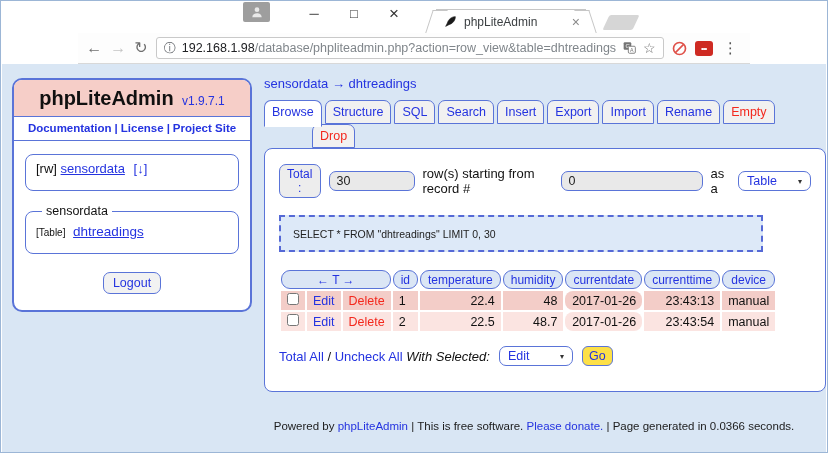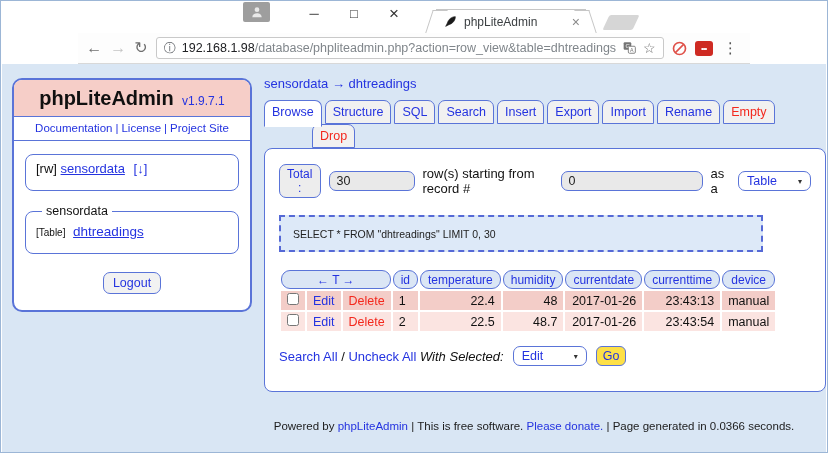--- a/index.html
+++ b/index.html
@@ -38,21 +38,21 @@
   .ext-red { width:18px; height:15px; background:#ce2a22; border-radius:3px; color:#fff; font-size:8px; line-height:15px; text-align:center; letter-spacing:-1px; flex:none; }
   .menu-glyph { font-size:15px; color:#555; padding:0 2px; }
 
   
   .page { flex:1; background:#d9e6f4; position:relative; overflow:hidden; }
 
   .sidebar { position:absolute; left:10px; top:14px; width:240px; background:#fff; border:2px solid #5a74d8; border-radius:10px; padding-bottom:16px; }
   .sb-header { background:#f6cec8; border-bottom:1px solid #5a74d8; border-radius:8px 8px 0 0; text-align:center; padding:7px 4px 6px; }
   .sb-title { font-size:20px; font-weight:bold; color:#101010; }
   .sb-version { font-size:12px; color:#2433e0; margin-left:4px; }
-  .sb-links { text-align:center; padding:5px 2px 6px; border-bottom:1px solid #5a74d8; font-size:11.5px; font-weight:normal; color:#2433e0; }
+  .sb-links { text-align:center; padding:5px 2px 6px; border-bottom:1px solid #5a74d8; font-size:11.5px; font-weight:bold; color:#2433e0; }
   .sb-links a { color:#2433e0; text-decoration:none; }
   .sb-sep { color:#2433e0; padding:0 3px; }
   fieldset { margin:13px 11px 0; border:1.5px solid #5a74d8; border-radius:8px; padding:6px 10px 14px; font-size:13px; color:#111; }
   legend { font-size:12.5px; padding:0 4px; margin-left:6px; color:#111; }
   legend.bold { font-weight:bold; }
   .db-link, .tbl-link { color:#2433e0; }
   .dl-link { color:#2433e0; text-decoration:none; margin-left:5px; }
   .tbl-prefix { font-size:10px; color:#111; margin-right:4px; }
   .tbl-link { font-size:13.5px; }
   .logout-btn { display:block; margin:18px auto 0; background:#f2f2f2; border:1.5px solid #5a74d8; border-radius:7px; color:#2433e0; font-size:12.5px; padding:3px 9px; font-family:inherit; }
@@ -81,21 +81,21 @@
   table.data { margin-top:16px; border-collapse:separate; border-spacing:2px; font-size:12.5px; }
   th.pill { background:#dbe6f5; border:1.5px solid #5a74d8; border-radius:9px; color:#2433e0; font-weight:normal; font-size:12px; padding:0 7px; height:19px; white-space:nowrap; }
   th.group { min-width:108px; }
   td { padding:2px 6px; color:#111; white-space:nowrap; }
   tr.r0 td { background:#f3cdc8; }
   tr.r1 td { background:#fbe4e1; }
   td.num { text-align:right; }
   a.edit { color:#2433e0; text-decoration:none; }
   a.delete { color:#f3281d; text-decoration:none; }
   .cb { width:12px; height:12px; }
-  td.c-temp { min-width:78px; } td.c-hum { min-width:56px; } td.c-date { min-width:74px; } td.c-time { min-width:68px; } td.c-dev { min-width:44px; }
+  td.c-temp { min-width:78px; } td.c-hum { min-width:56px; } td.c-date { min-width:74px;border-radius:8px; } td.c-time { min-width:68px; } td.c-dev { min-width:44px; }
 
   .bulk { margin-top:13px; display:flex; align-items:center; gap:9px; font-size:13px; color:#111; }
   .bulk a { color:#2433e0; text-decoration:none; }
   .ws { font-style:italic; }
   .sel.action { min-width:74px; justify-content:space-between; }
   .go-btn { background:#fde047; border:1.5px solid #5a74d8; border-radius:6px; color:#2433e0; font-size:12.5px; padding:2px 6px; font-family:inherit; }
 
   .footer { margin-top:28px; text-align:center; font-size:11.5px; color:#1c1c1c; width:540px; }
   .footer a { color:#2433e0; text-decoration:none; }
 </style>
@@ -242,21 +242,21 @@
             <td class="num c-temp">22.5</td>
             <td class="num c-hum">48.7</td>
             <td class="num c-date">2017-01-26</td>
             <td class="num c-time">23:43:54</td>
             <td class="c-dev">manual</td>
           </tr>
         </tbody>
           </table>
 
         <div class="bulk">
-          <span><a href="#">Search All</a>
+          <span><a href="#">Total All</a>
           <span>/</span>
           <a href="#">Uncheck All</a>
           <span class="ws">With Selected:</span></span>
           <span class="sel action">
             <span>Edit</span>
             <span class="arrow">▾</span>
           </span>
           <button class="go-btn">Go</button>
         </div>
 

